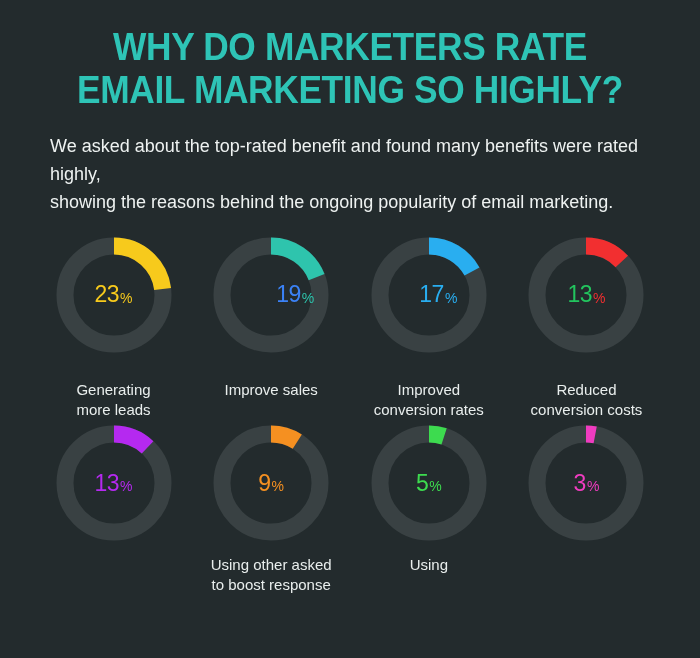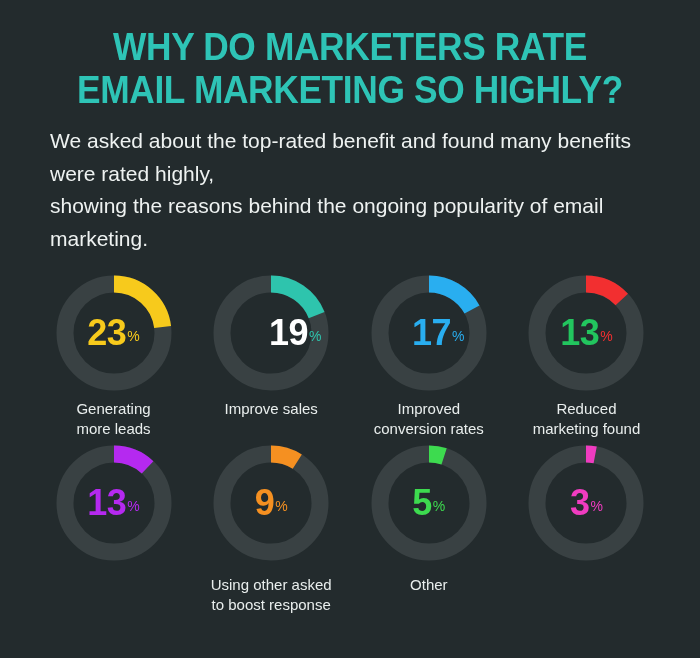--- a/index.html
+++ b/index.html
@@ -35,23 +35,23 @@
     letter-spacing: -0.4px;
     text-transform: uppercase;
     transform: scaleX(0.93);
     transform-origin: center top;
     margin: 0;
     padding: 0 16px;
     white-space: pre-line;
   }
   .subtitle {
     color: #eef2f1;
-    font-size: 21px;
+    font-size: 18px;
     line-height: 1.55;
-    margin: 14px auto 0 auto;
+    margin: 22px auto 0 auto;
     width: 656px;
     text-align: left;
     padding-left: 28px;
     box-sizing: border-box;
     white-space: pre-line;
   }
 
   
   .grid {
     margin-top: 20px;
@@ -96,39 +96,39 @@
     position: absolute;
     left: 0;
     top: 0;
     width: 116px;
     height: 116px;
     display: flex;
     align-items: center;
     justify-content: center;
   }
   .pct-value {
-    font-size: 36px;
-    font-weight: bold;
+    font-size: 23px;
+    font-weight: normal;
     letter-spacing: -0.5px;
     line-height: 1;
   }
   .pct-sign {
     font-size: 14px;
     line-height: 1;
     margin-left: 1px;
     position: relative;
     top: 3px;
   }
 
   .cell-label {
     color: #e9eeed;
     font-size: 15px;
     line-height: 1.32;
     text-align: center;
-    margin-top: 8px;
+    margin-top: 27px;
     white-space: pre-line;
     max-width: 150px;
   }
   .row-2 .cell-label {
     margin-top: 14px;
   }
 </style>
 </head>
 <body>
 
@@ -157,21 +157,21 @@
           <div class="cell-label">Generating
 more leads</div>
         </div>
         <div class="cell">
           <div class="donut">
             <svg viewBox="0 0 116 116">
               <circle class="donut-track" cx="58" cy="58" r="49" stroke-width="17" stroke="#394143"></circle>
               <circle class="donut-arc" cx="58" cy="58" r="49" stroke-width="17" stroke="#2ec4ad" stroke-dasharray="58.49645520984194 249.37962484195776" stroke-dashoffset="0"></circle>
             </svg>
             <div class="donut-center">
-              <span class="pct-value" style="color: #ffffff; margin-left: 48px;">19</span>
+              <span class="pct-value" style="color: #3b82f6; margin-left: 48px;">19</span>
               <span class="pct-sign" style="color: rgb(46, 196, 173);">%</span>
             </div>
           </div>
           <div class="cell-label">Improve sales</div>
         </div>
         <div class="cell">
           <div class="donut">
             <svg viewBox="0 0 116 116">
               <circle class="donut-track" cx="58" cy="58" r="49" stroke-width="17" stroke="#394143"></circle>
               <circle class="donut-arc" cx="58" cy="58" r="49" stroke-width="17" stroke="#29aef0" stroke-dasharray="52.338933608805945 255.53714644299376" stroke-dashoffset="0"></circle>
@@ -189,21 +189,21 @@
             <svg viewBox="0 0 116 116">
               <circle class="donut-track" cx="58" cy="58" r="49" stroke-width="17" stroke="#394143"></circle>
               <circle class="donut-arc" cx="58" cy="58" r="49" stroke-width="17" stroke="#f22f30" stroke-dasharray="40.02389040673396 267.8521896450657" stroke-dashoffset="0"></circle>
             </svg>
             <div class="donut-center">
               <span class="pct-value" style="color: #22c55e;">13</span>
               <span class="pct-sign" style="color: rgb(242, 47, 48);">%</span>
             </div>
           </div>
           <div class="cell-label">Reduced
-marketing found</div>
+conversion costs</div>
         </div>
       </div>
     <div class="row row-2">
         <div class="cell">
           <div class="donut">
             <svg viewBox="0 0 116 116">
               <circle class="donut-track" cx="58" cy="58" r="49" stroke-width="17" stroke="#394143"></circle>
               <circle class="donut-arc" cx="58" cy="58" r="49" stroke-width="17" stroke="#b529f0" stroke-dasharray="36.945129606215964 270.93095044558373" stroke-dashoffset="0"></circle>
             </svg>
             <div class="donut-center">
@@ -230,21 +230,21 @@
           <div class="donut">
             <svg viewBox="0 0 116 116">
               <circle class="donut-track" cx="58" cy="58" r="49" stroke-width="17" stroke="#394143"></circle>
               <circle class="donut-arc" cx="58" cy="58" r="49" stroke-width="17" stroke="#3ddb4f" stroke-dasharray="15.393804002589986 292.4822760492097" stroke-dashoffset="0"></circle>
             </svg>
             <div class="donut-center">
               <span class="pct-value" style="color: rgb(61, 219, 79);">5</span>
               <span class="pct-sign" style="color: rgb(61, 219, 79);">%</span>
             </div>
           </div>
-          <div class="cell-label">Other</div>
+          <div class="cell-label">Using</div>
         </div>
         <div class="cell">
           <div class="donut">
             <svg viewBox="0 0 116 116">
               <circle class="donut-track" cx="58" cy="58" r="49" stroke-width="17" stroke="#394143"></circle>
               <circle class="donut-arc" cx="58" cy="58" r="49" stroke-width="17" stroke="#f03cc0" stroke-dasharray="9.236282401553991 298.6397976502457" stroke-dashoffset="0"></circle>
             </svg>
             <div class="donut-center">
               <span class="pct-value" style="color: rgb(240, 60, 192);">3</span>
               <span class="pct-sign" style="color: rgb(240, 60, 192);">%</span>

